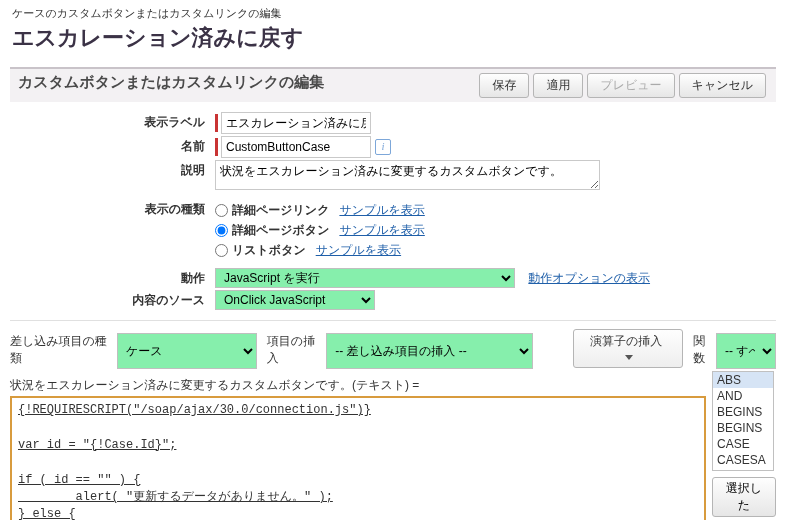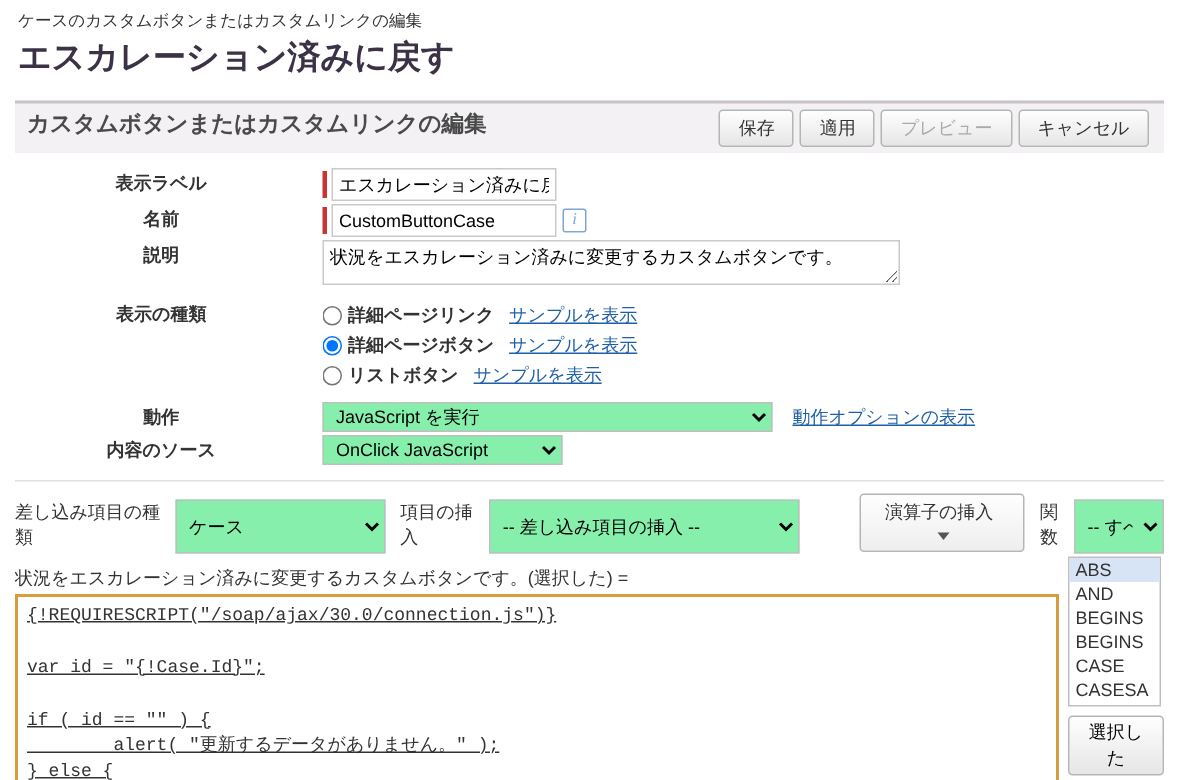--- a/index.html
+++ b/index.html
@@ -4,21 +4,21 @@
 <style>
 html,body{margin:0;padding:0;font-family:"Meiryo","MS PGothic",Arial,sans-serif;font-size:12px;color:#333;background:#fff}
 .page{width:786px;min-height:520px;box-sizing:border-box;padding:6px 10px 0 10px;overflow:hidden}
 .breadcrumb{font-size:11px;color:#333;margin:0 0 0 2px}
 .page-title{font-size:22px;color:#3b3246;margin:2px 0 14px 2px;font-weight:bold}
 .section-header{display:flex;background:#f3f1f3;border-top:2px solid #c9c3c9;padding:4px 8px;margin-bottom:10px}
 .section-title{font-size:15px;color:#4a4a4a;flex:1;font-weight:bold}
 .btn{display:inline-block;border:1px solid #b5b5b5;border-radius:3px;background:linear-gradient(#fefefe,#e6e6e6);padding:3px 12px;font-size:12px;color:#333;margin:0 2px;cursor:pointer}
 .btn.disabled{color:#aaa;cursor:default}
 .form-row{display:flex;align-items:flex-start;margin:2px 0}
-.form-label{width:205px;text-align:center;padding-right:10px;font-size:12px;color:#333;font-weight:bold;box-sizing:border-box;line-height:20px}
+.form-label{width:205px;text-align:right;padding-right:10px;font-size:12px;color:#333;font-weight:bold;box-sizing:border-box;line-height:20px}
 .form-content{flex:1}
 .req-bar{display:inline-block;width:3px;height:18px;background:#c93434;margin-right:3px;vertical-align:middle}
 input[type=text]{border:1px solid #c9c9c9;padding:2px 4px;font-size:12px;height:16px;vertical-align:middle}
 textarea{border:1px solid #c9c9c9;font-size:12px;padding:2px 4px;resize:both}
 .info-icon{display:inline-block;width:14px;height:14px;border:1px solid #7da7d9;color:#7da7d9;border-radius:2px;text-align:center;line-height:13px;font-size:11px;font-style:italic;font-family:Georgia,serif;margin-left:4px;vertical-align:middle;background:#fff}
 .radio-row{margin:3px 0;display:flex;align-items:center}
 .radio-row input{margin:0 4px 0 0}
 .radio-row .rlabel{font-size:12px;margin-right:10px}
 .sample-link{color:#1f5fa9;text-decoration:underline;font-size:12px}
 select{border:1px solid #bfbfbf;font-size:12px;padding:1px 4px;background:#86efac}
@@ -135,21 +135,21 @@
   <div class="ins-col func-col">
     <label>関数</label>
     <select style="width:60px">
       <option>-- すべて</option>
     </select>
   </div>
 </div>
 
 <div style="display:flex;align-items:flex-start;margin-top:2px">
   <div style="flex:1">
-    <div class="desc-line">状況をエスカレーション済みに変更するカスタムボタンです。(選択した) =</div>
+    <div class="desc-line">状況をエスカレーション済みに変更するカスタムボタンです。(テキスト) =</div>
     <div class="code-area"><span class="underline">{!REQUIRESCRIPT("/soap/ajax/30.0/connection.js")}
 
 var id = "{!Case.Id}";
 
 if ( id == "" ) {
         alert( "更新するデータがありません。" );
 } else {
         if ( confirm( "ステータスを変更します。よろしいですか？" ) ) {
                 var update_SObject = new sforce.SObject( "Case" );</span></div>
   </div>

